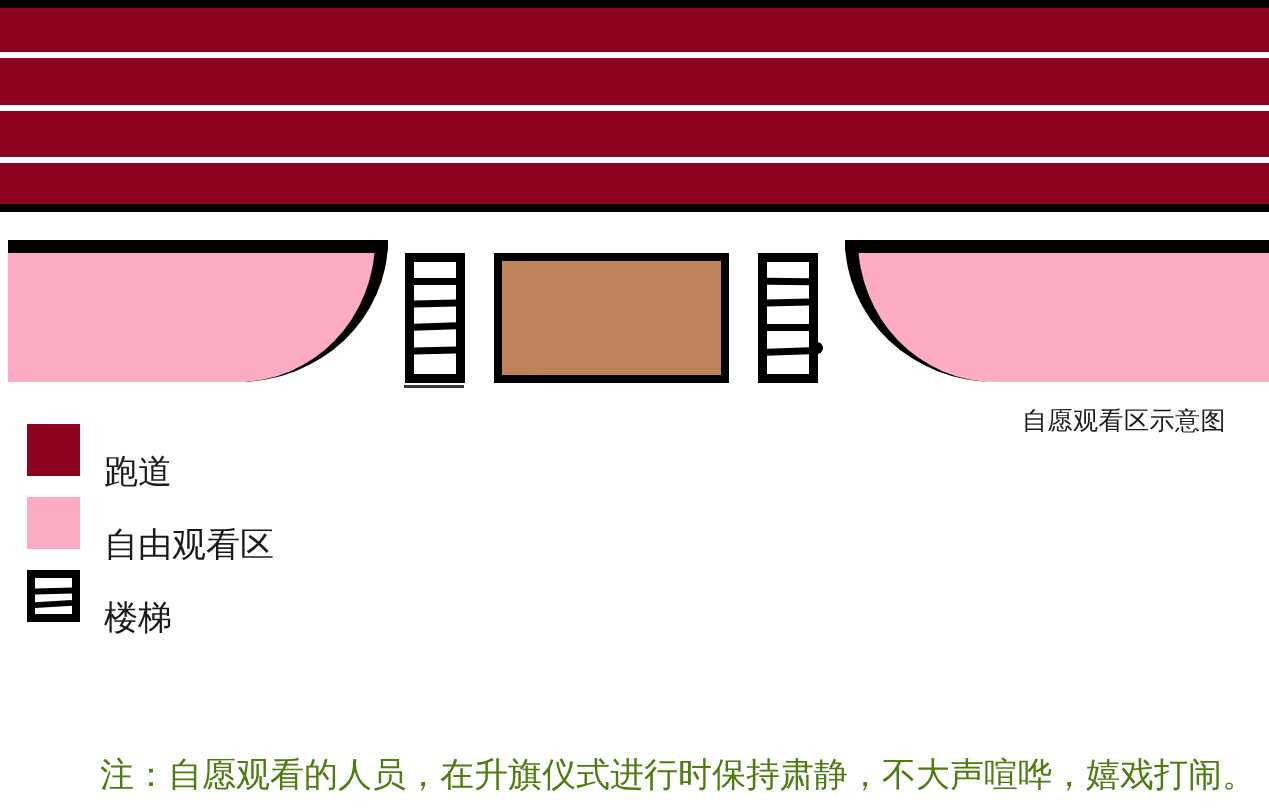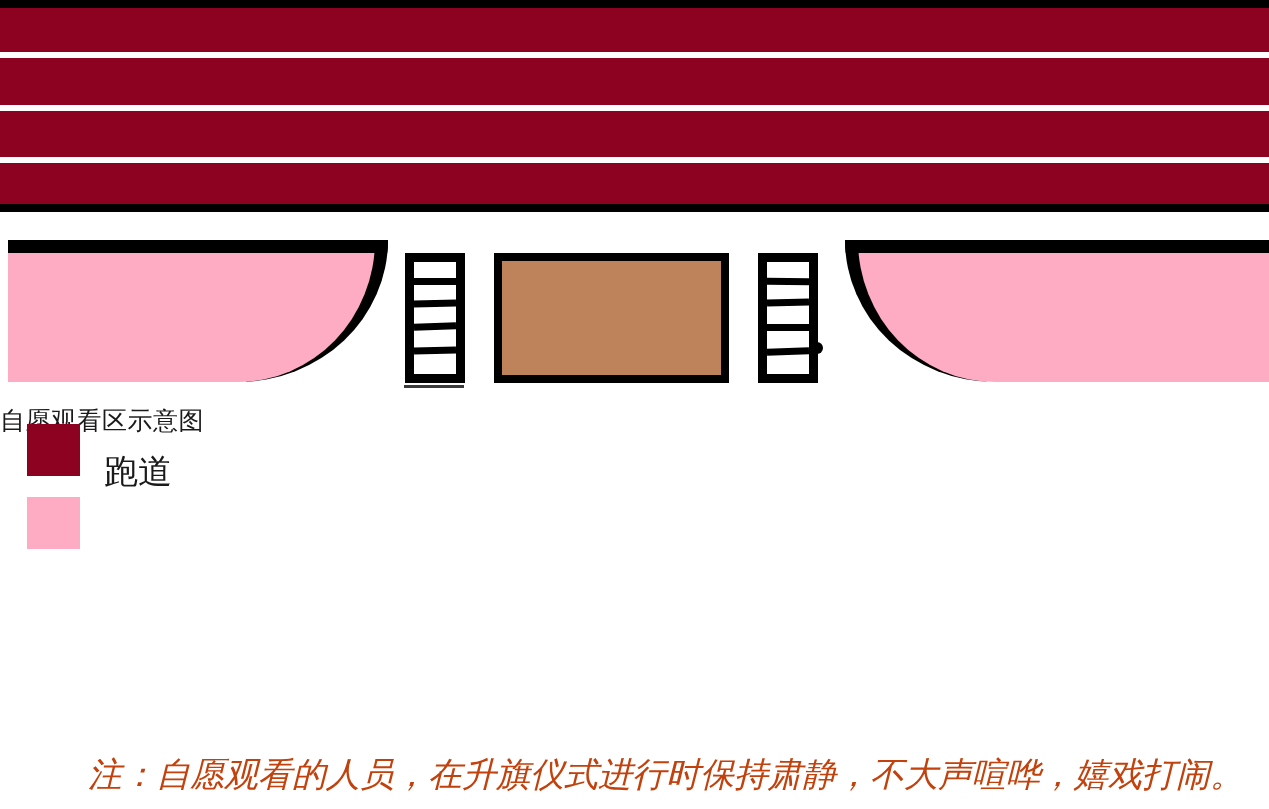--- a/index.html
+++ b/index.html
@@ -121,21 +121,21 @@
     border: 8px solid #000000;
     background: #bf835b;
   }
 
   
   #caption {
     position: absolute;
     left: 0;
     top: 404px;
     width: 1226px;
-    text-align: left;
+    text-align: right;
     font-size: 25px;
     color: #1a1a1a;
     letter-spacing: 0.5px;
   }
 
   
   #legend {
     position: absolute;
     left: 27px;
     top: 424px;
@@ -174,27 +174,26 @@
     font-size: 34px;
     line-height: 52px;
     color: #1a1a1a;
     white-space: nowrap;
     margin-top: 23px;
   }
 
   
   #note {
     position: absolute;
-    left: 88px;
+    left: 100px;
     top: 752px;
     font-size: 34px;
     line-height: 44px;
-    color: #c2410c;
+    color: #4d7c0f;
     white-space: nowrap;
-    font-style: italic;
   }
 </style>
 </head>
 <body>
 
 <div id="track">
   <div class="track-border top"></div>
   <div class="lane-line" style="top:52px;"></div>
   <div class="lane-line" style="top:105px;"></div>
   <div class="lane-line" style="top:157px;"></div>
@@ -231,19 +230,27 @@
 
 <div id="legend">
 
   <div class="legend-row">
     <div class="legend-swatch sw-track"></div>
     <div class="legend-label">跑道</div>
   </div>
 
   <div class="legend-row">
     <div class="legend-swatch sw-view"></div>
-  </div>
-
+    <div class="legend-label">自由观看区</div>
+  </div>
+
+  <div class="legend-row">
+    <div class="legend-swatch sw-stairs">
+      <div class="step" style="top:10px; transform:rotate(-1.5deg);"></div>
+      <div class="step" style="top:23px; transform:rotate(-3.5deg);"></div>
+    </div>
+    <div class="legend-label">楼梯</div>
+  </div>
 
 
 </div>
 
 <div id="note">注：自愿观看的人员，在升旗仪式进行时保持肃静，不大声喧哗，嬉戏打闹。</div>
 
 </body></html>

